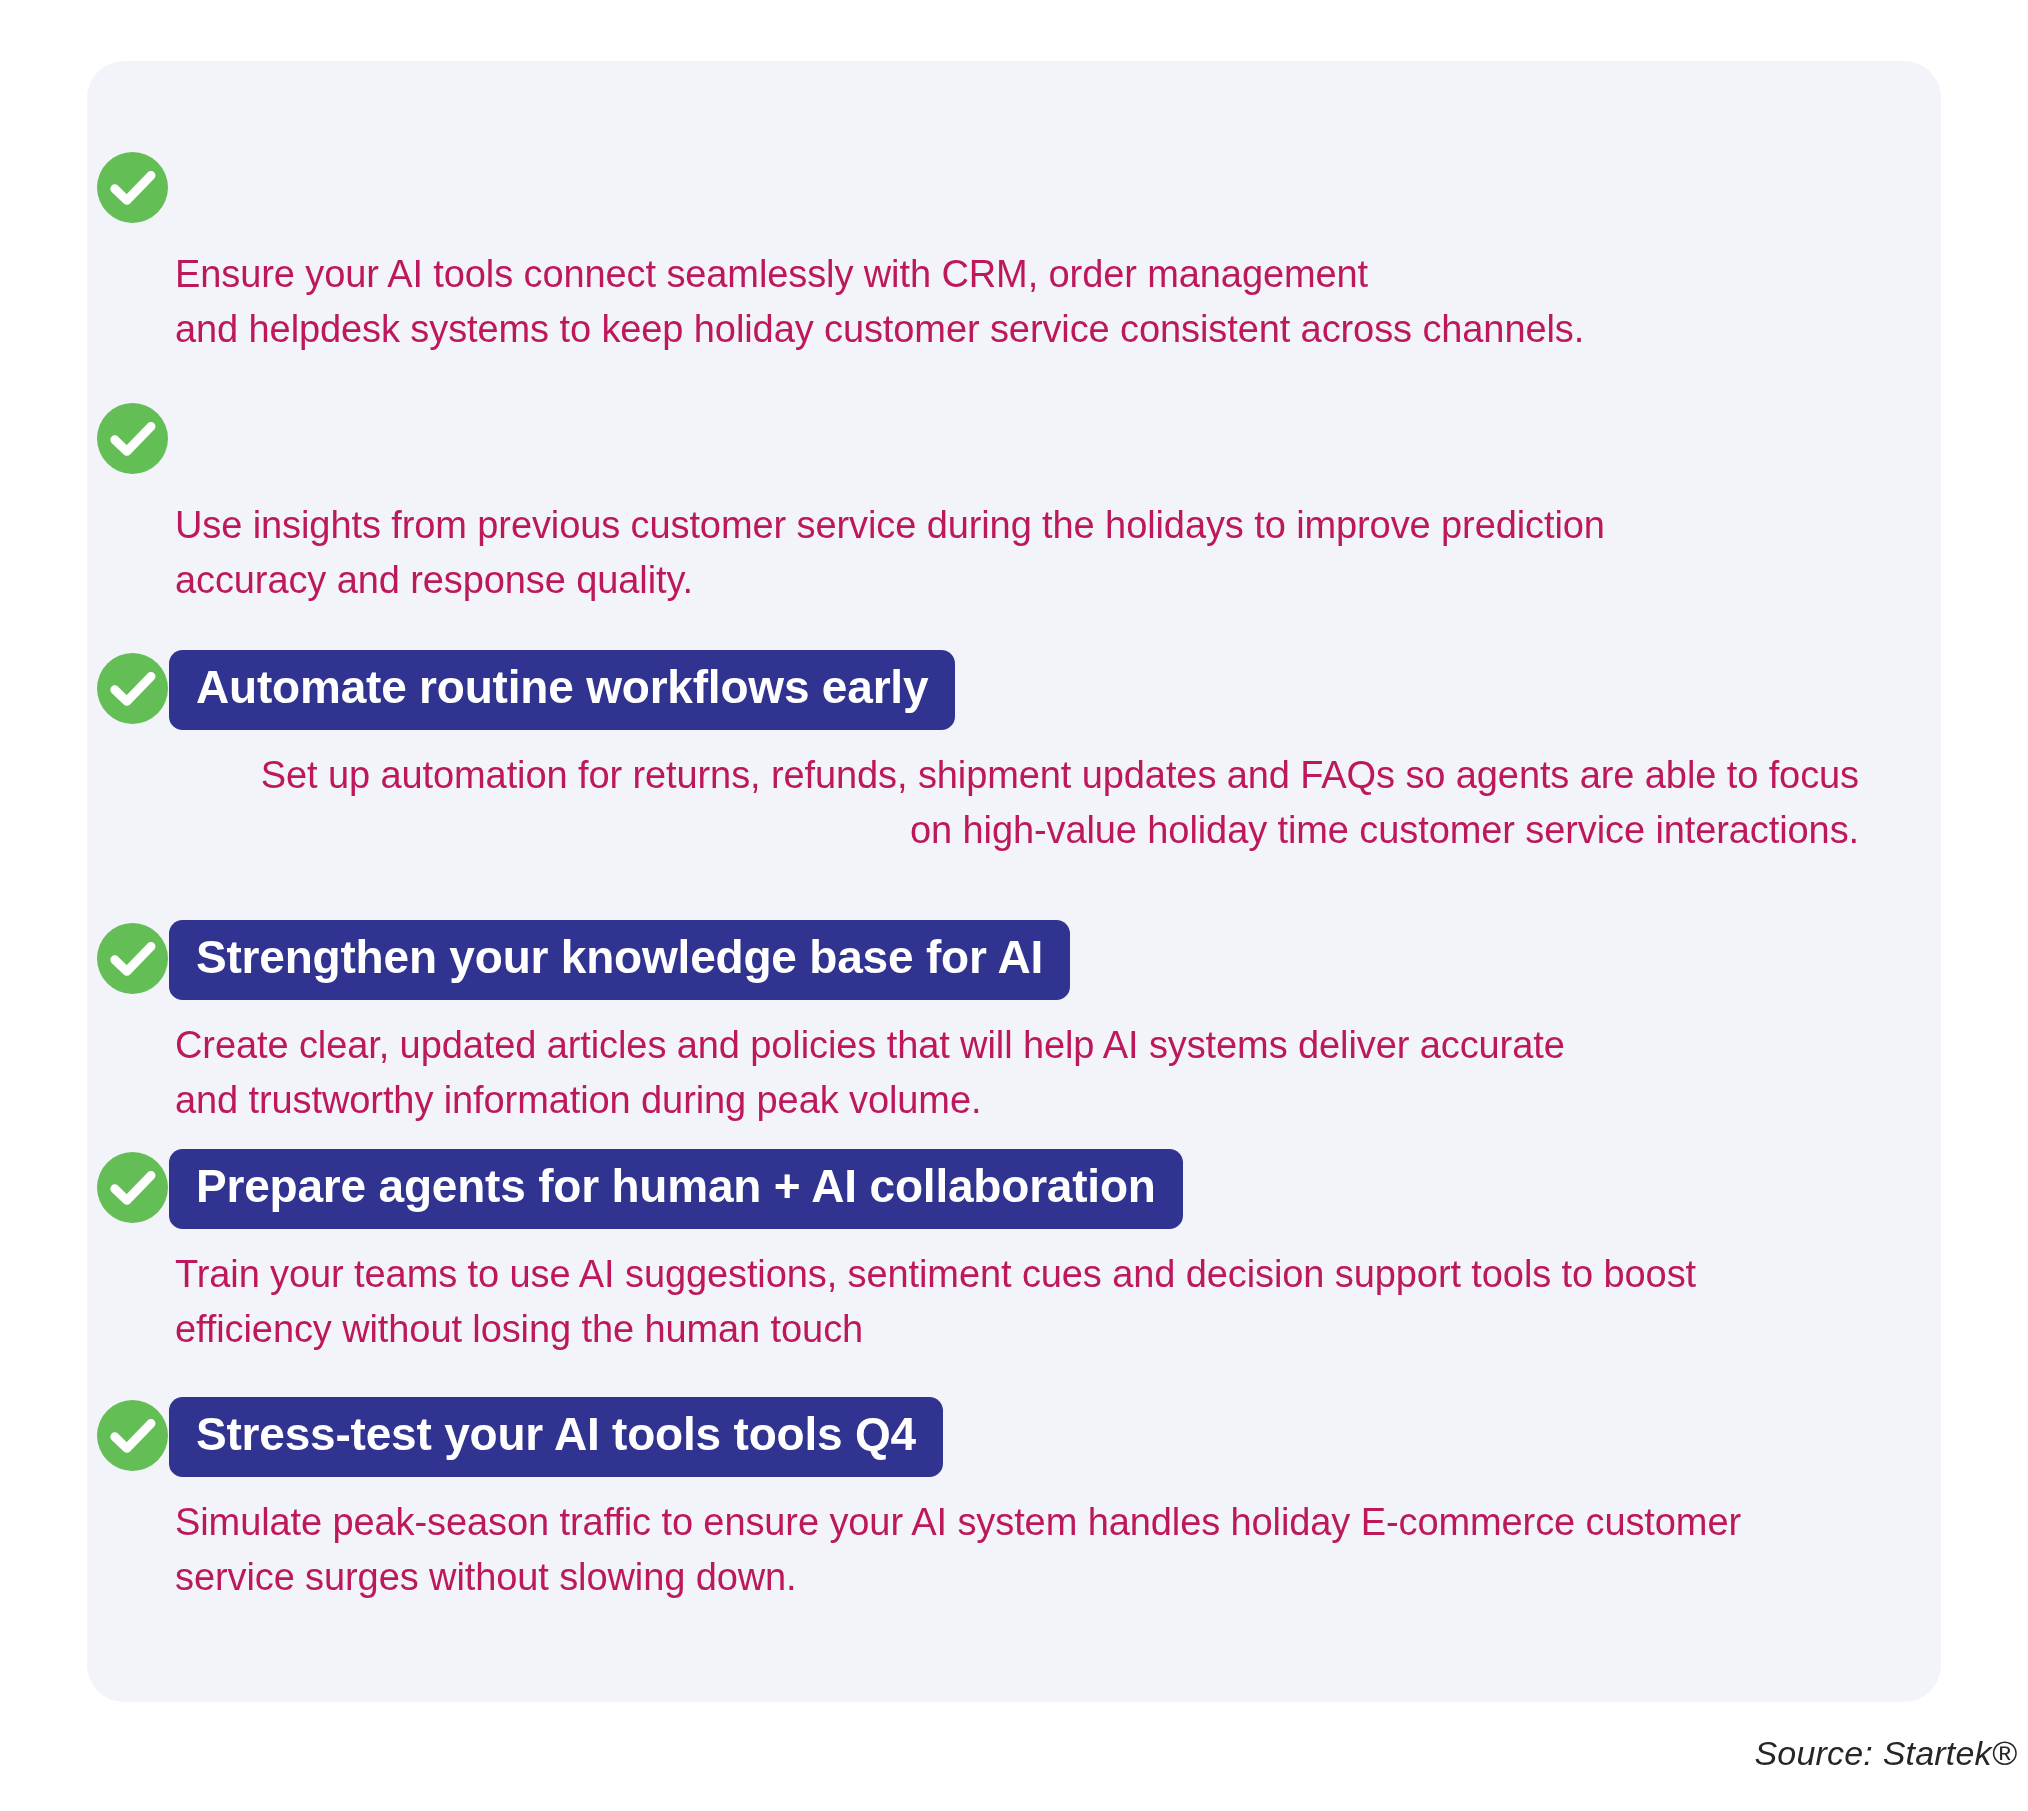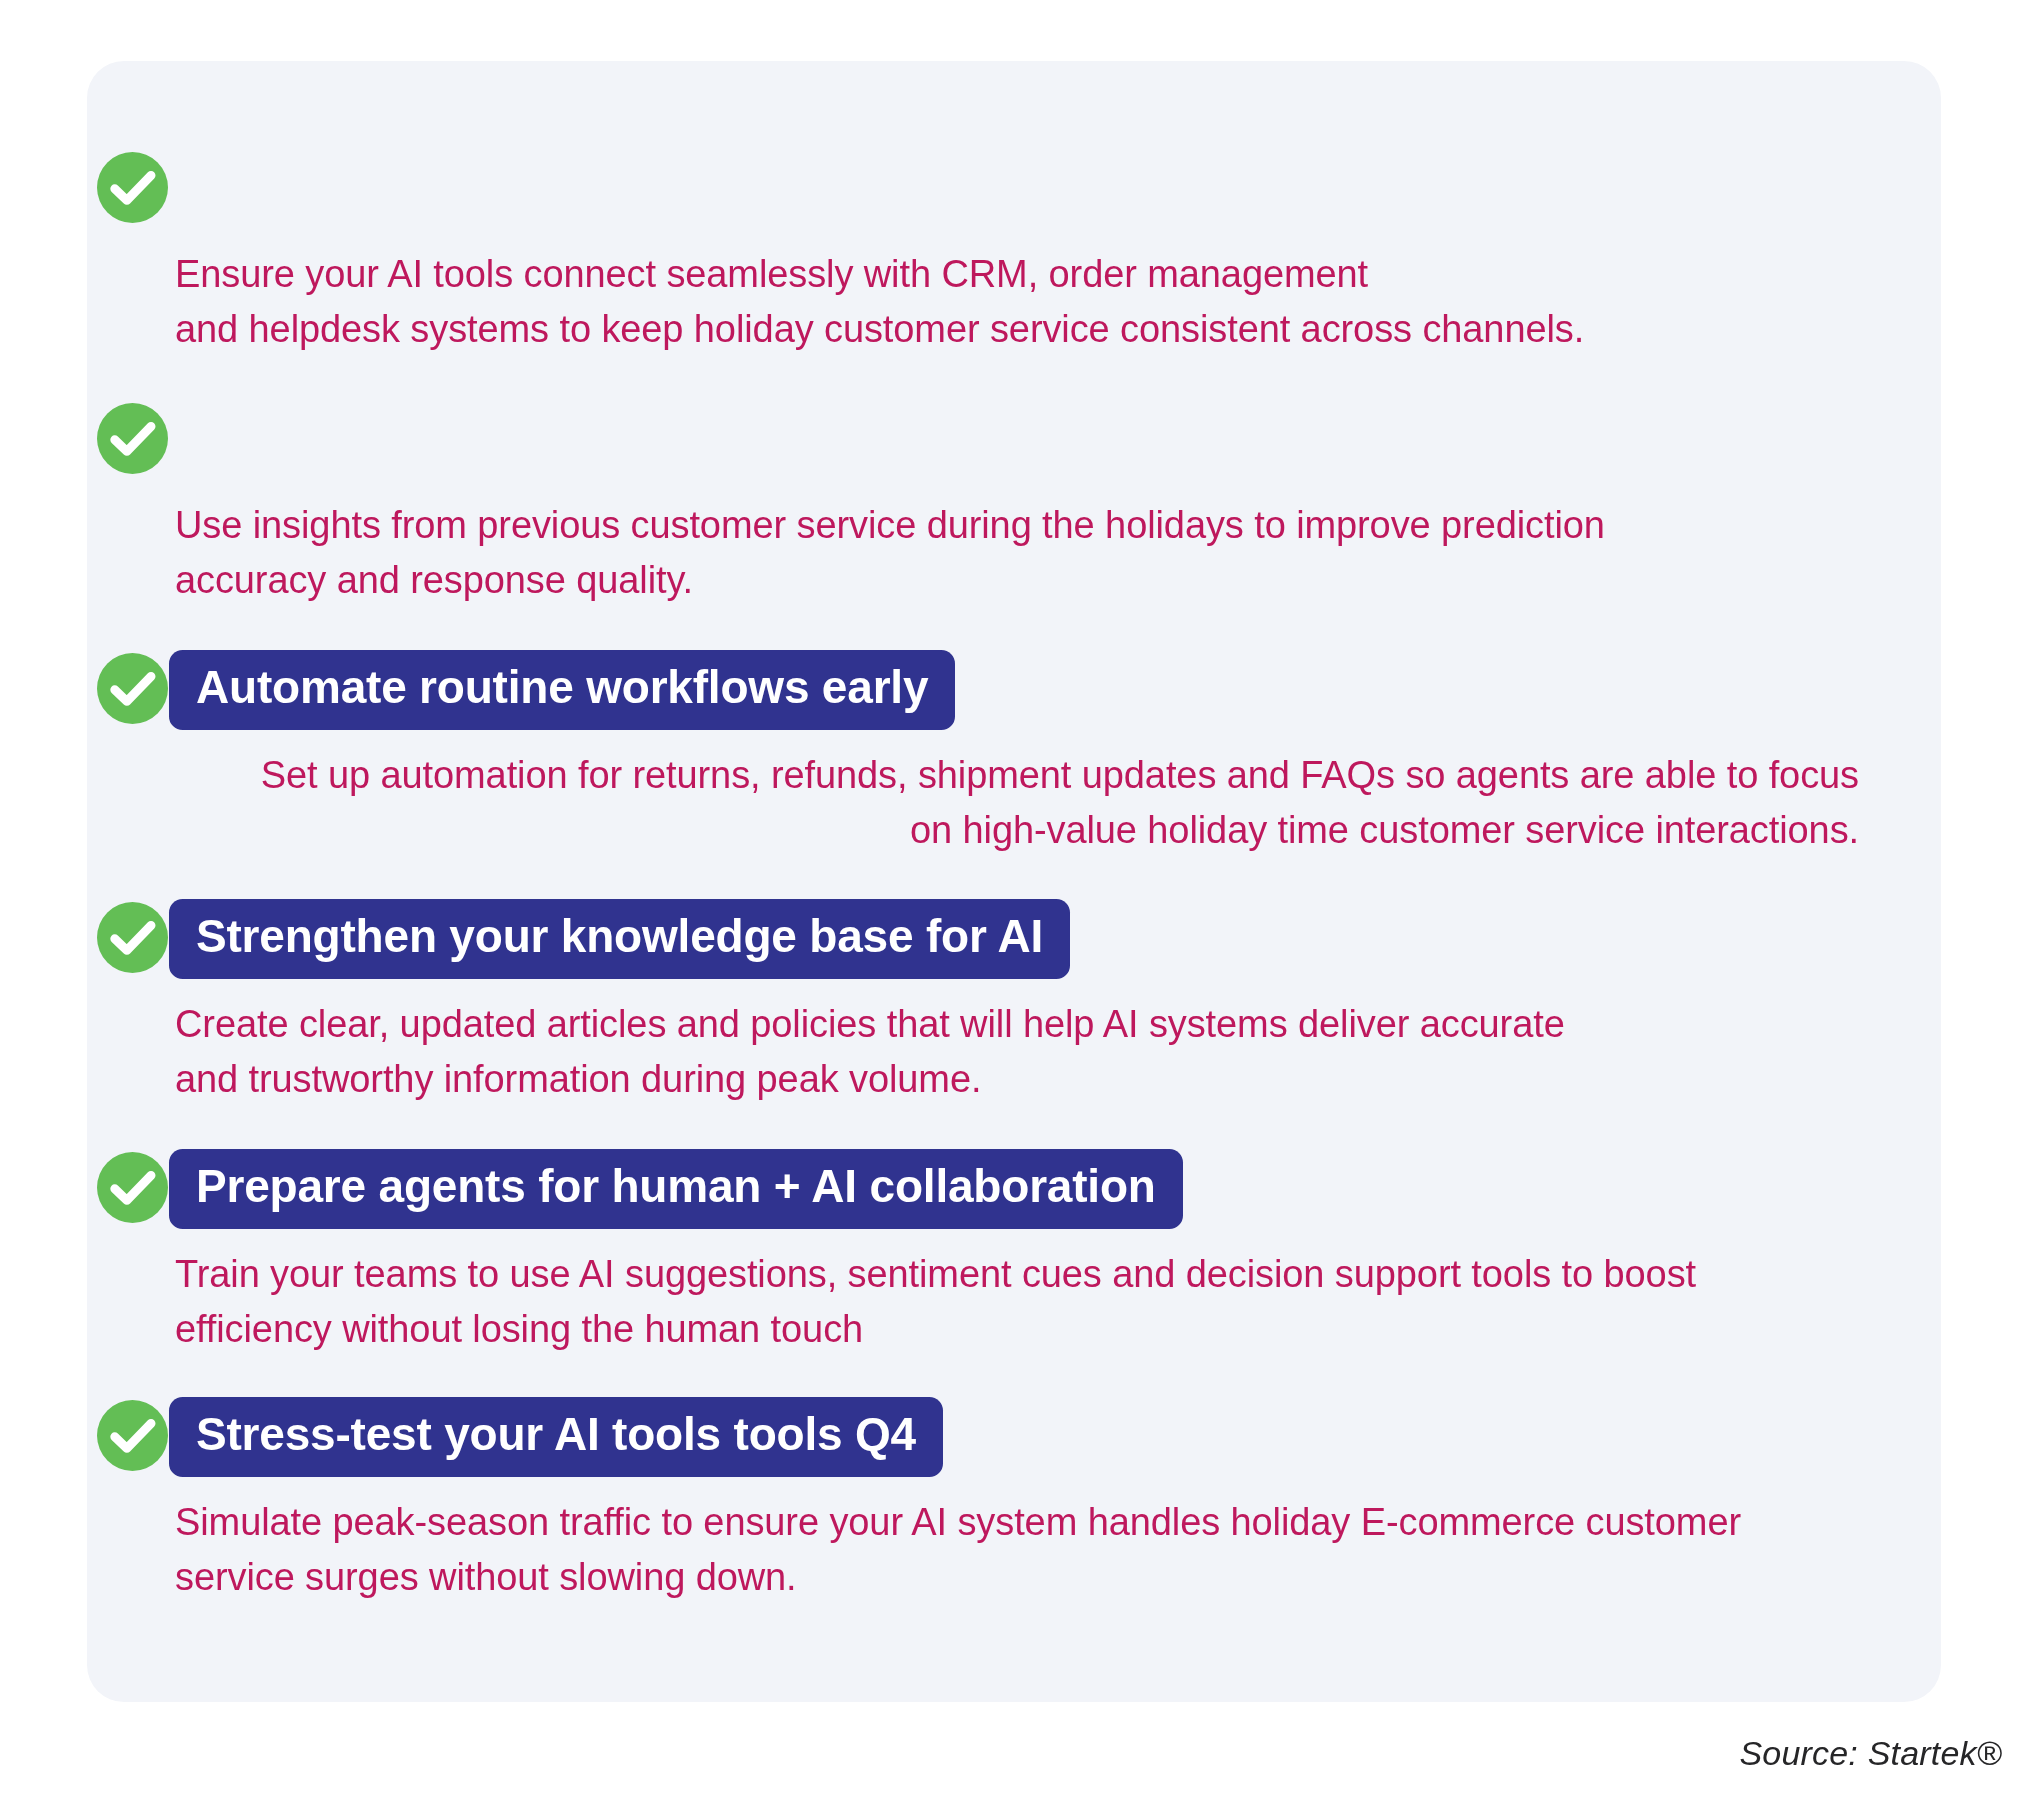--- a/index.html
+++ b/index.html
@@ -43,21 +43,21 @@
   .item {
     position: absolute;
     left: 0;
     width: 100%;
   }
 
   
   .item.i0 { top: 91px; }
   .item.i1 { top: 342px; }
   .item.i2 { top: 592px; text-align: right; }
-  .item.i3 { top: 841px; }
+  .item.i3 { top: 862px; }
   .item.i4 { top: 1091px; }
   .item.i5 { top: 1339px; }
 
   .item-head {
     position: relative;
     display: flex;
     align-items: center;
     height: 79px;
   }
 
@@ -101,21 +101,21 @@
     font-size: 38px;
     line-height: 1.46;
     font-weight: 400;
     letter-spacing: -0.1px;
     white-space: pre-line;
   }
 
   
   .source {
     position: absolute;
-    right: 26px;
+    right: 11px;
     top: 1734px;
     font-size: 34px;
     font-style: italic;
     color: #262628;
     letter-spacing: 0.2px;
   }
 </style>
 </head>
 <body>
 

